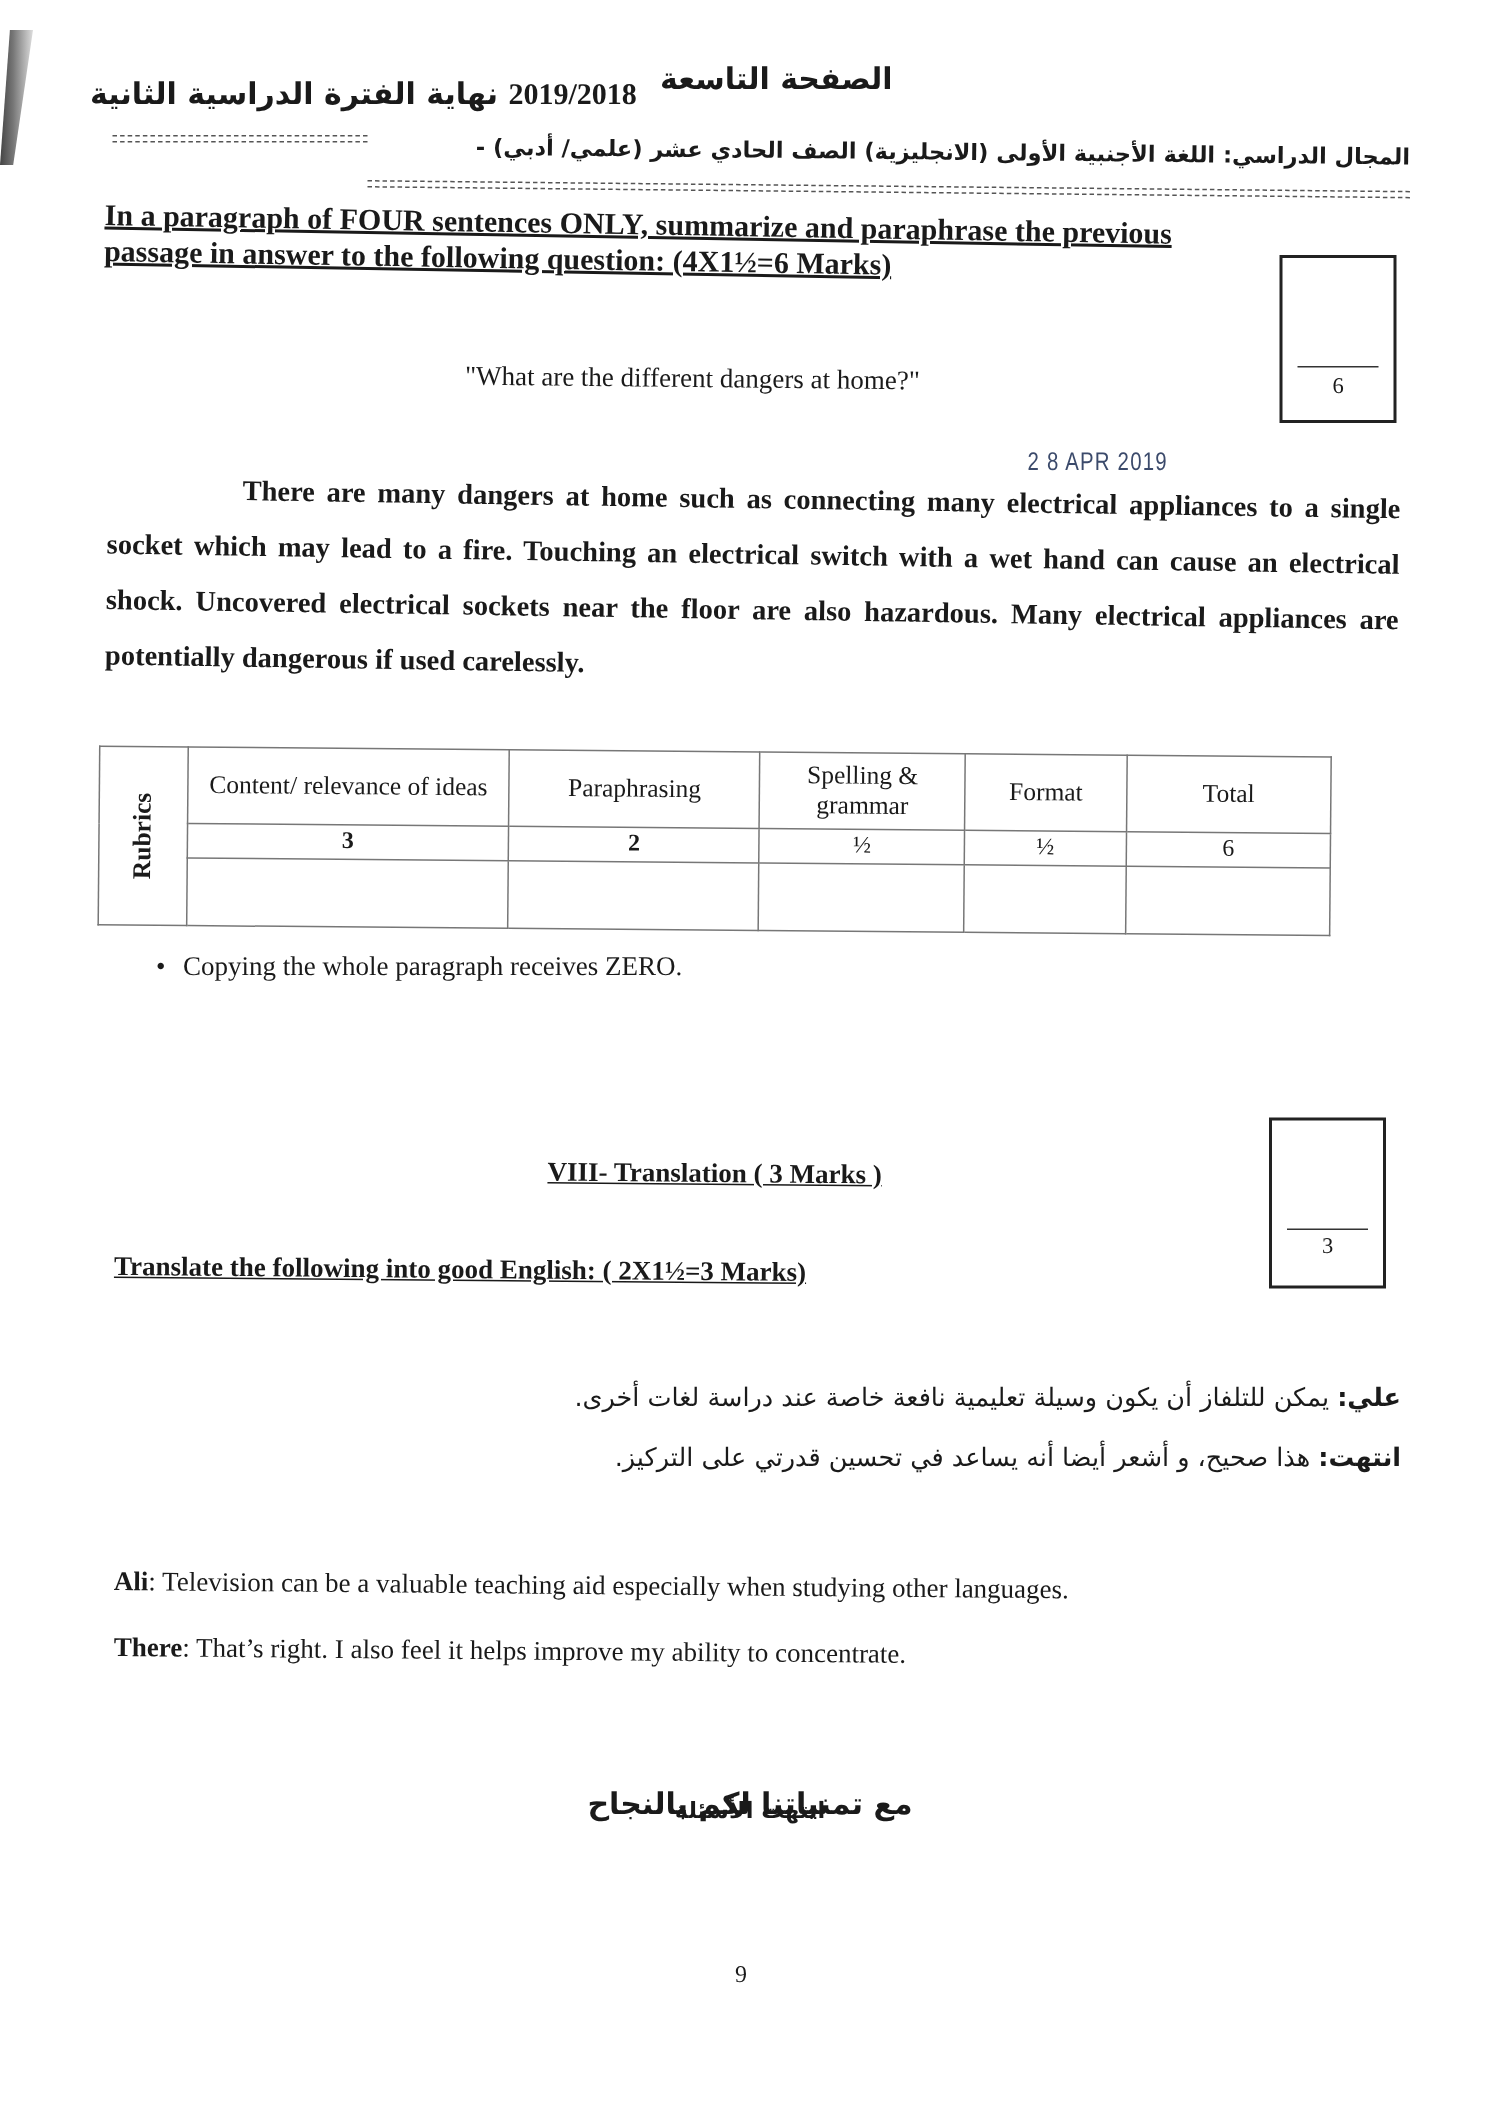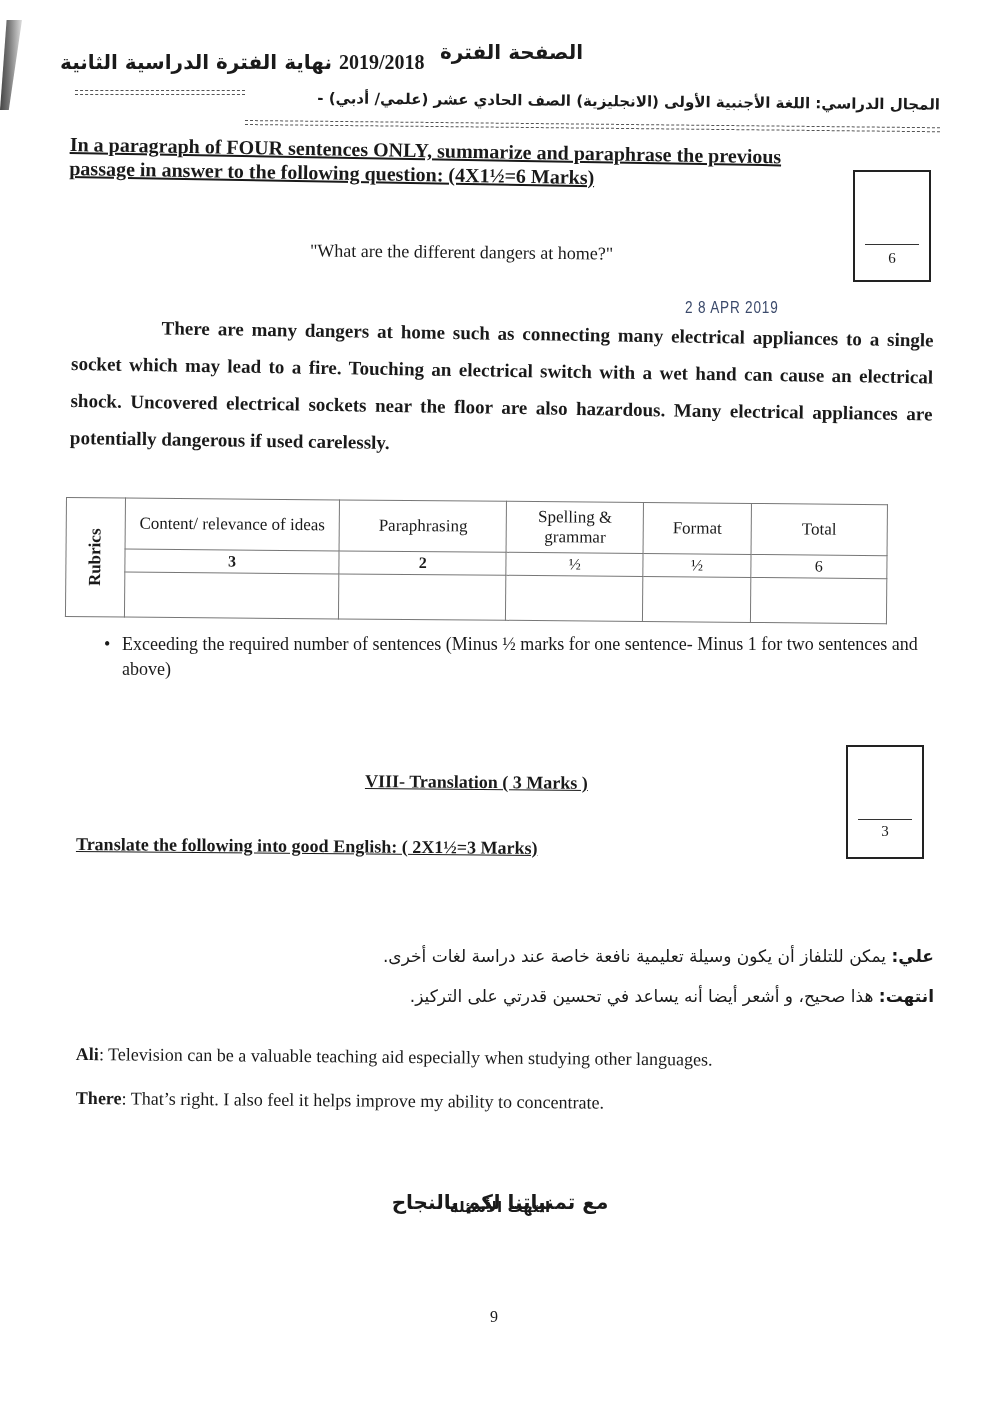--- a/index.html
+++ b/index.html
@@ -24,33 +24,33 @@
   table.rubric .hdr td { height:50px; font-size:17px; }
   table.rubric .vals td { height:22px; font-weight:bold; }
   table.rubric .blank td { height:44px; }
   .rub-side { width:24px; padding:0 !important; }
   .rub-side div { transform:rotate(-90deg); font-weight:bold; font-size:17px; white-space:nowrap; }
   .notes { left:104px; top:632px; width:830px; font-size:18px; line-height:25px; }
   .notes li { list-style:none; position:relative; padding-left:18px; }
   .notes li::before { content:"•"; position:absolute; left:0; top:0; }
   .sec-title { left:365px; top:772px; font-size:18px; font-weight:bold; text-decoration:underline; transform:rotate(0.5deg); }
   .trans-instr { left:76px; top:836px; font-size:18px; font-weight:bold; text-decoration:underline; transform:rotate(0.5deg); }
-  .ar { right:58px; font-size:17px; font-weight:bold; font-family:"DejaVu Sans", sans-serif; direction:rtl; text-align:right; width:700px;margin-top:24px; }
+  .ar { right:58px; font-size:17px; font-weight:bold; font-family:"DejaVu Sans", sans-serif; direction:rtl; text-align:right; width:700px; }
   .en { left:76px; font-size:18px; transform:rotate(0.5deg); transform-origin:left top; }
   .en b { font-weight:bold; }
   .end1 { left:380px; width:240px; top:1157px; text-align:center; font-size:15px; font-weight:bold; font-family:"DejaVu Sans", sans-serif; direction:rtl;margin-top:41px; }
   .end2 { left:380px; width:240px; top:1190px; text-align:center; font-size:20px; font-weight:bold; font-family:"DejaVu Sans", sans-serif; direction:rtl; }
   .pgnum { left:490px; top:1308px; font-size:16px; }
 </style>
 </head>
 <body>
 
 <div class="edge"></div>
 
-<div class="abs hdr-page">الصفحة الفترة</div>
+<div class="abs hdr-page">الصفحة التاسعة</div>
 <div class="abs hdr-line1">
   <span class="yr">2019/2018</span>
   <span>نهاية الفترة الدراسية الثانية</span>
 </div>
 <div class="abs hdr-line2">المجال الدراسي: اللغة الأجنبية الأولى (الانجليزية) الصف الحادي عشر (علمي/ أدبي) -</div>
 
 <div class="rule" style="left:75px; top:90px; width:170px;"></div>
 <div class="rule" style="left:75px; top:94px; width:170px;"></div>
 <div class="rule" style="left:245px; top:120px; width:695px; transform:rotate(0.6deg); transform-origin:left;"></div>
 <div class="rule" style="left:245px; top:124px; width:695px; transform:rotate(0.6deg); transform-origin:left;"></div>
@@ -92,21 +92,21 @@
     <td></td>
     <td></td>
     <td></td>
     <td></td>
     <td></td>
   </tr>
 </tbody>
   </table>
 
 <ul class="abs notes" style="margin:0; padding:0;">
-  <li>Exceeding the required number of sentences (Minus ½ marks for one sentence- Minus 1 for two sentences and above)</li>
+  <li>Copying the whole paragraph receives ZERO.</li>
 </ul>
 
 <div class="abs sec-title">VIII- Translation ( 3 Marks )</div>
 <div class="abs trans-instr">Translate the following into good English: ( 2X1½=3 Marks)</div>
 
 <div class="score-box" style="left:846px; top:745px; height:110px;">
   <div class="bar" style="top:72px;"></div>
   <div class="val" style="top:76px;">3</div>
 </div>
 

